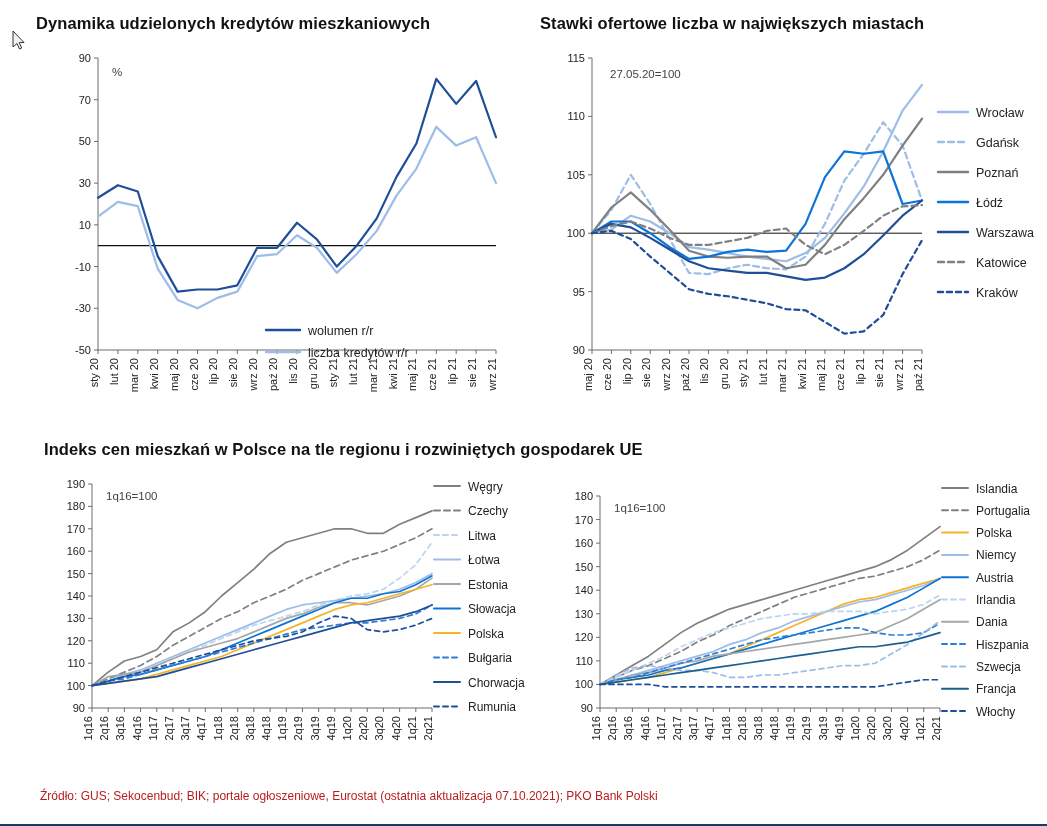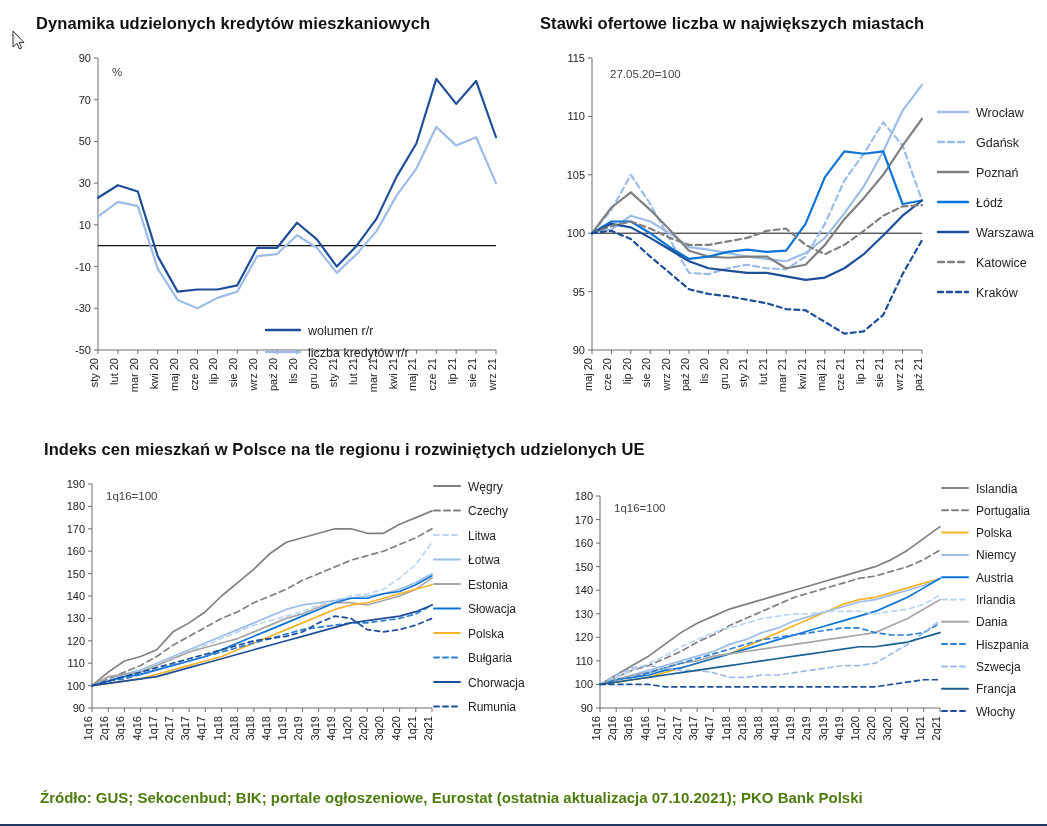--- a/index.html
+++ b/index.html
@@ -42,24 +42,23 @@
   .legtxt{
     font-family:"Liberation Sans", sans-serif;
     font-size:12.5px;
     fill:#222;
   }
   .legtxt.sm{font-size:12px;}
 
   .source{
     position:absolute;
     left:40px;top:789px;
-    font-size:15px;
-    color:#4d7c0f;
+    font-size:12px;
+    color:#b91c1c;
     white-space:nowrap;
-    font-weight:bold;
   }
 
   .cursor{
     position:absolute;left:13px;top:31px;width:14px;height:20px;
   }
 
   .bottomline{
     position:absolute;left:0;top:824px;width:1047px;height:2px;background:#1f3864;
   }
 </style>
@@ -219,21 +218,21 @@
         <line x1="398" y1="192" x2="428" y2="192" stroke="#1f4e99" stroke-width="2.4" stroke-linecap="round"></line>
         <text x="436" y="196.5" class="legtxt">Warszawa</text>
         <line x1="398" y1="222" x2="428" y2="222" stroke="#808080" stroke-width="2.4" stroke-linecap="round" stroke-dasharray="6 4"></line>
         <text x="436" y="226.5" class="legtxt">Katowice</text>
         <line x1="398" y1="252" x2="428" y2="252" stroke="#1f4e99" stroke-width="2.4" stroke-linecap="round" stroke-dasharray="5 4"></line>
         <text x="436" y="256.5" class="legtxt">Kraków</text>
       </svg>
   </div>
 
   <div class="panel" style="left:44px;top:440px;width:980px;height:340px;">
-    <div class="ptitle">Indeks cen mieszkań w Polsce na tle regionu i rozwiniętych udzielonych UE</div>
+    <div class="ptitle">Indeks cen mieszkań w Polsce na tle regionu i rozwiniętych gospodarek UE</div>
     <svg id="svg-region" width="500" height="300" style="position:absolute;left:-8px;top:30px;">
         <line x1="56" y1="14" x2="56" y2="238" stroke="#6d6d6d" stroke-width="1"></line>
         <line x1="56" y1="238" x2="396" y2="238" stroke="#6d6d6d" stroke-width="1"></line>
         <line x1="52" y1="14" x2="56" y2="14" stroke="#6d6d6d" stroke-width="1"></line>
         <text x="49" y="18" class="axislbl" text-anchor="end">190</text>
         <line x1="52" y1="36.400000000000006" x2="56" y2="36.400000000000006" stroke="#6d6d6d" stroke-width="1"></line>
         <text x="49" y="40.400000000000006" class="axislbl" text-anchor="end">180</text>
         <line x1="52" y1="58.79999999999998" x2="56" y2="58.79999999999998" stroke="#6d6d6d" stroke-width="1"></line>
         <text x="49" y="62.79999999999998" class="axislbl" text-anchor="end">170</text>
         <line x1="52" y1="81.20000000000002" x2="56" y2="81.20000000000002" stroke="#6d6d6d" stroke-width="1"></line>

